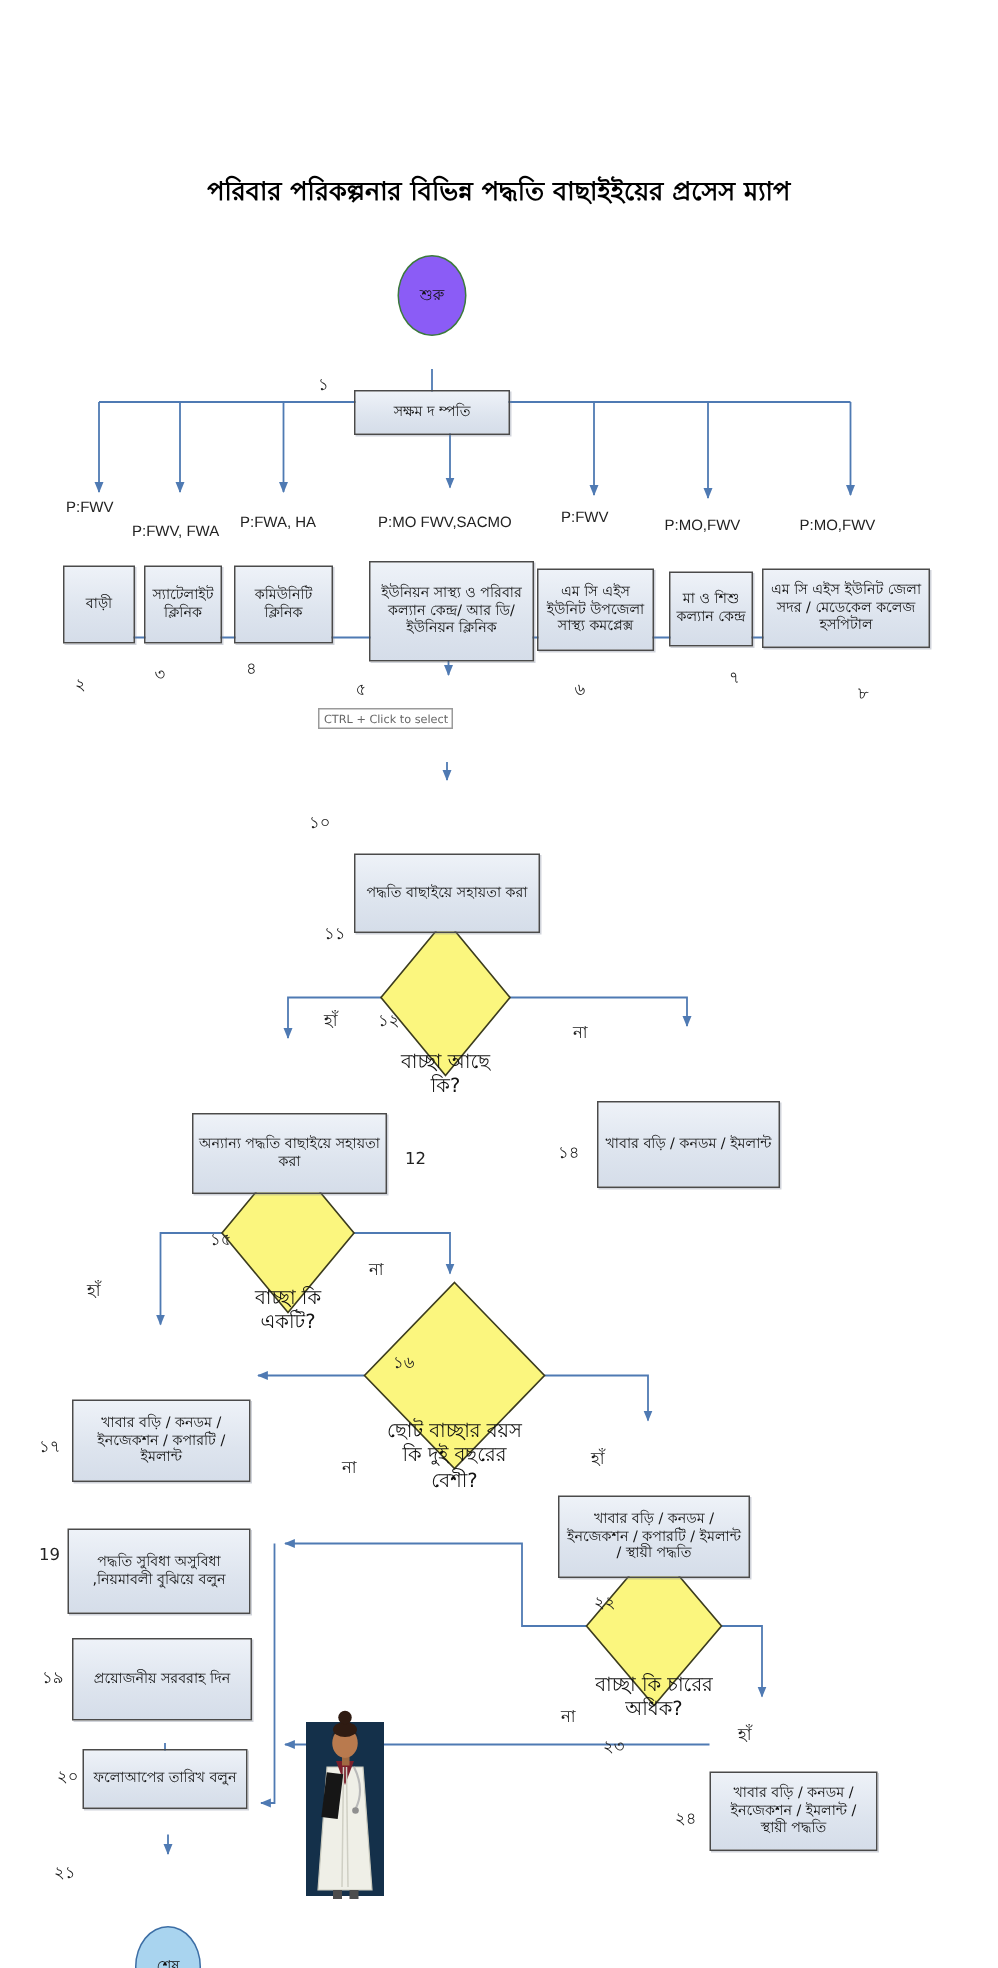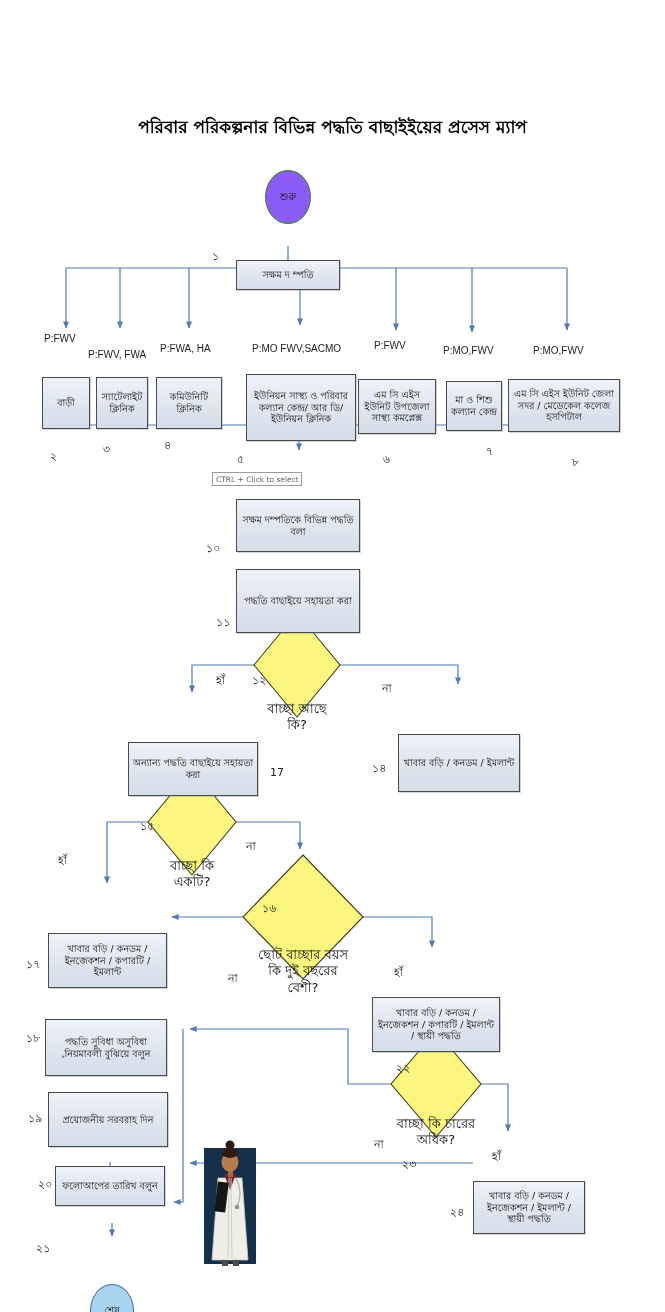--- a/index.html
+++ b/index.html
@@ -113,33 +113,32 @@
     <div class="num" style="left:50px;top:404px">২</div>
     <div class="num" style="left:103px;top:397px">৩</div>
     <div class="num" style="left:164px;top:393px">৪</div>
     <div class="num" style="left:237px;top:407px">৫</div>
     <div class="num" style="left:383px;top:407px">৬</div>
     <div class="num" style="left:486px;top:399px">৭</div>
     <div class="num" style="left:572px;top:410px">৮</div>
 
     <div class="tooltip">CTRL + Click to select</div>
 
-    <div class="pbox" style="left:236px;top:455px;width:124px;height:53px">সক্ষম দম্পতিকে বিভিন্ন পদ্ধতি বলা</div>
     <div class="num" style="left:206px;top:496px">১০</div>
 
-    <div class="pbox" style="left:236px;top:525px;width:124px;height:64px">পদ্ধতি বাছাইয়ে সহায়তা করা</div>
+    <div class="pbox" style="left:236px;top:525px;width:124px;height:53px">পদ্ধতি বাছাইয়ে সহায়তা করা</div>
     <div class="num" style="left:216px;top:570px">১১</div>
 
     <div class="dtext" style="left:260px;top:657px;width:74px">বাচ্ছা আছে কি?</div>
     <div class="num" style="left:252px;top:628px">১২</div>
     <div class="blabel" style="left:216px;top:628px">হাঁ</div>
     <div class="blabel" style="left:382px;top:636px">না</div>
 
     <div class="pbox" style="left:128px;top:698px;width:130px;height:54px">অন্যান্য পদ্ধতি বাছাইয়ে সহায়তা করা</div>
-    <div class="num" style="left:270px;top:722px">17</div>
+    <div class="num" style="left:270px;top:722px">12</div>
 
     <div class="pbox" style="left:398px;top:690px;width:122px;height:58px">খাবার বড়ি / কনডম / ইমলান্ট</div>
     <div class="num" style="left:372px;top:716px">১৪</div>
 
     <div class="dtext" style="left:150px;top:814px;width:84px">বাচ্ছা কি একটি?</div>
     <div class="num" style="left:140px;top:774px">১৫</div>
     <div class="blabel" style="left:58px;top:808px">হাঁ</div>
     <div class="blabel" style="left:246px;top:794px">না</div>
 
     <div class="dtext" style="left:253px;top:903px;width:100px">ছোট বাচ্ছার বয়স কি দুই বছরের বেশী?</div>
@@ -147,21 +146,21 @@
     <div class="blabel" style="left:228px;top:926px">না</div>
     <div class="blabel" style="left:394px;top:920px">হাঁ</div>
 
     <div class="pbox" style="left:48px;top:889px;width:119px;height:55px">খাবার বড়ি / কনডম / ইনজেকশন / কপারটি / ইমলান্ট</div>
     <div class="num" style="left:26px;top:912px">১৭</div>
 
     <div class="pbox" style="left:372px;top:953px;width:128px;height:55px">খাবার বড়ি / কনডম / ইনজেকশন / কপারটি / ইমলান্ট / স্থায়ী পদ্ধতি</div>
     <div class="num" style="left:396px;top:1016px">২২</div>
 
     <div class="pbox" style="left:45px;top:975px;width:122px;height:57px">পদ্ধতি সুবিধা অসুবিধা ,নিয়মাবলী বুঝিয়ে বলুন</div>
-    <div class="num" style="left:26px;top:986px">১৮</div>
+    <div class="num" style="left:26px;top:986px">19</div>
 
     <div class="pbox" style="left:48px;top:1048px;width:120px;height:55px">প্রয়োজনীয় সরবরাহ দিন</div>
     <div class="num" style="left:28px;top:1066px">১৯</div>
 
     <div class="dtext" style="left:396px;top:1072px;width:80px">বাচ্ছা কি চারের অধিক?</div>
     <div class="num" style="left:402px;top:1112px">২৩</div>
     <div class="blabel" style="left:374px;top:1092px">না</div>
     <div class="blabel" style="left:492px;top:1104px">হাঁ</div>
 
     <div class="pbox" style="left:55px;top:1122px;width:110px;height:40px">ফলোআপের তারিখ বলুন</div>

